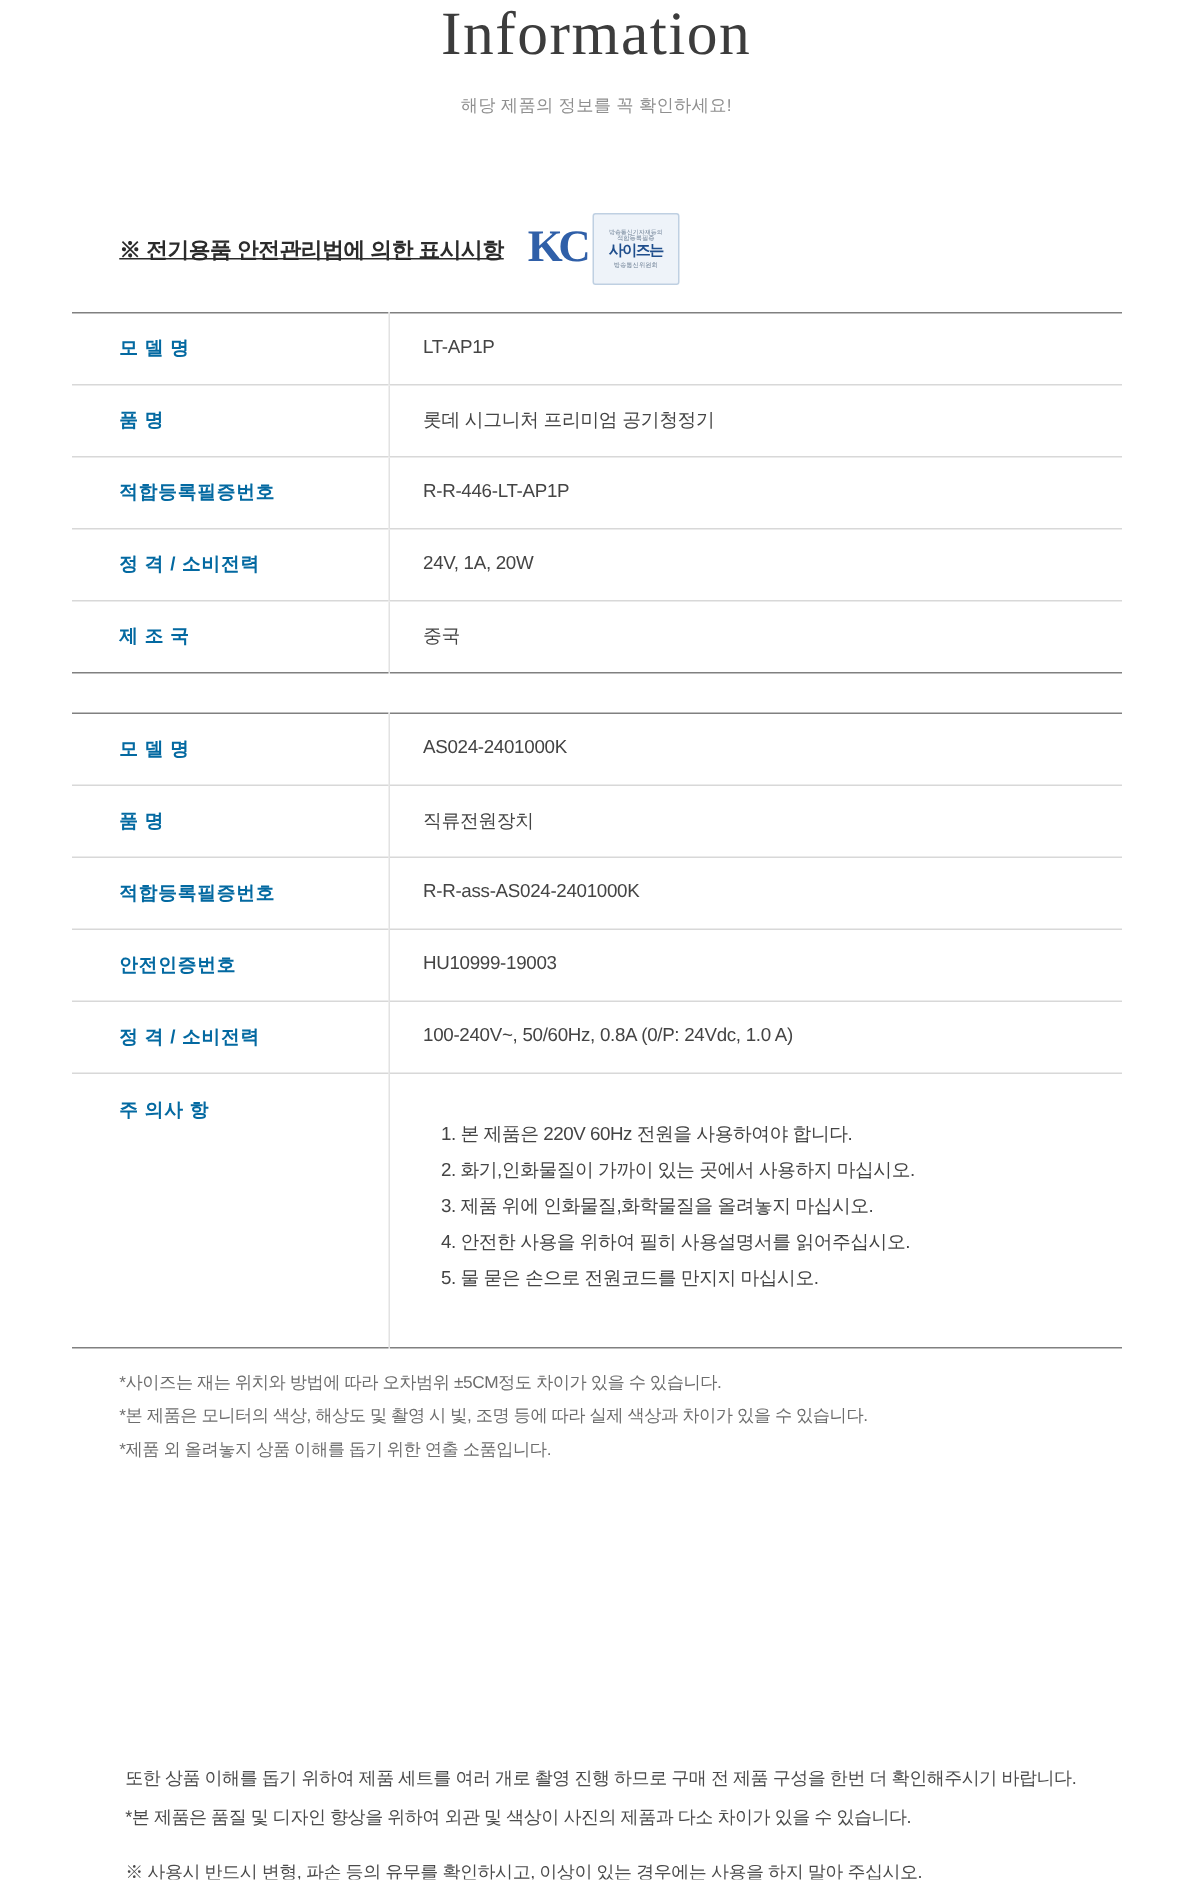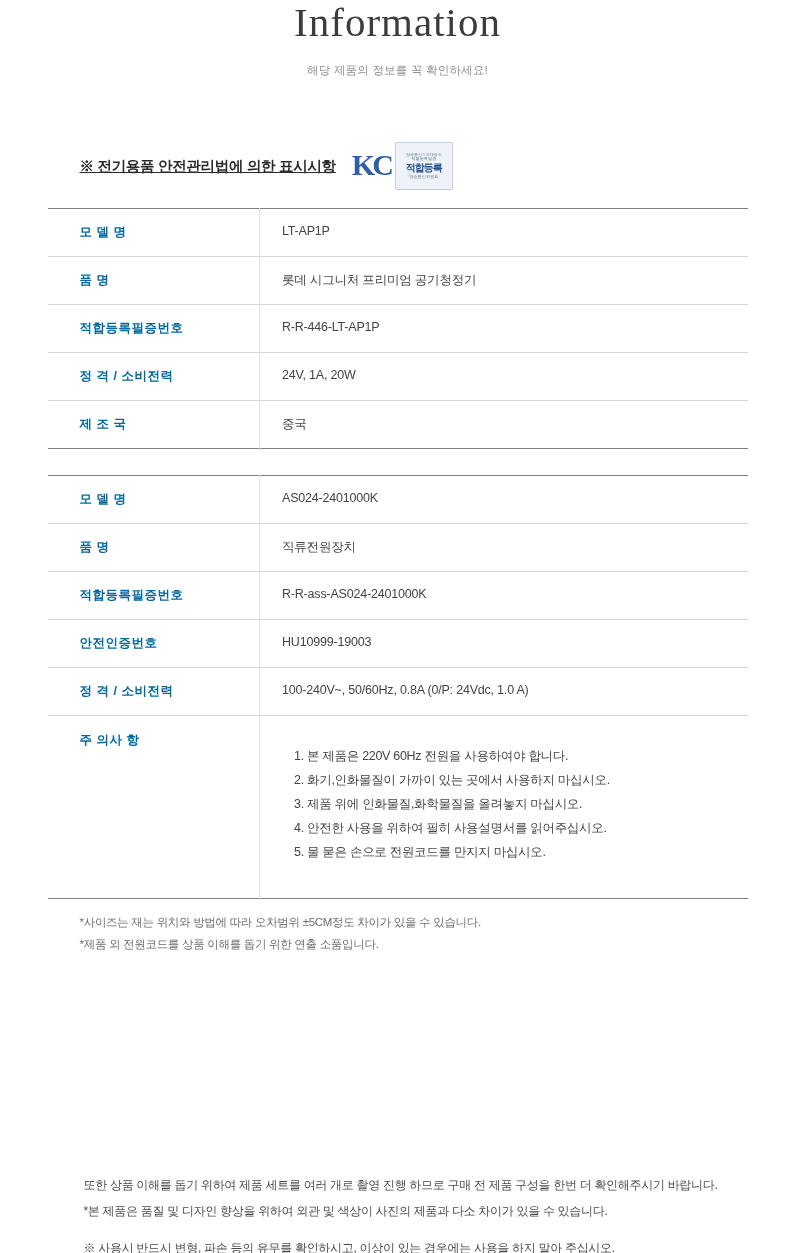--- a/index.html
+++ b/index.html
@@ -213,21 +213,21 @@
     <div class="header-sub">해당 제품의 정보를 꼭 확인하세요!</div>
   </div>
 
   <div class="notice-row">
     <div class="notice-text">※ 전기용품 안전관리법에 의한 표시시항</div>
     <div class="cert-marks">
       <div class="kc-mark">KC</div>
       <div class="kc-badge">
         <div class="l1">방송통신기자재등의</div>
         <div class="l2">적합등록필증</div>
-        <div class="l3">적합등록</div>
+        <div class="l3">사이즈는</div>
         <div class="l4">방송통신위원회</div>
       </div>
     </div>
   </div>
 
   <table class="spec-table first">
     <tbody>
       <tr class="top-line">
         <th>모 델 명</th>
         <td>LT-AP1P</td>
@@ -283,21 +283,22 @@
             <li>4. 안전한 사용을 위하여 필히 사용설명서를 읽어주십시오.</li>
             <li>5. 물 묻은 손으로 전원코드를 만지지 마십시오.</li>
           </ul>
         </td>
       </tr>
     </tbody>
   </table>
 
   <div class="footnotes">
     <p>*사이즈는 재는 위치와 방법에 따라 오차범위 ±5CM정도 차이가 있을 수 있습니다.</p>
-    <p>*제품 외 전원코드를 상품 이해를 돕기 위한 연출 소품입니다.</p>
+    <p>*본 제품은 모니터의 색상, 해상도 및 촬영 시 빛, 조명 등에 따라 실제 색상과 차이가 있을 수 있습니다.</p>
+    <p>*제품 외 올려놓지 상품 이해를 돕기 위한 연출 소품입니다.</p>
   </div>
 
   <div class="bottom-notes">
     <p> 또한 상품 이해를 돕기 위하여 제품 세트를 여러 개로 촬영 진행 하므로 구매 전 제품 구성을 한번 더 확인해주시기 바랍니다.</p>
     <p>*본 제품은 품질 및 디자인 향상을 위하여 외관 및 색상이 사진의 제품과 다소 차이가 있을 수 있습니다.</p>
     <p class="last">※  사용시 반드시 변형, 파손 등의 유무를 확인하시고, 이상이 있는 경우에는 사용을 하지 말아 주십시오.</p>
   </div>
 
 </div>
 

